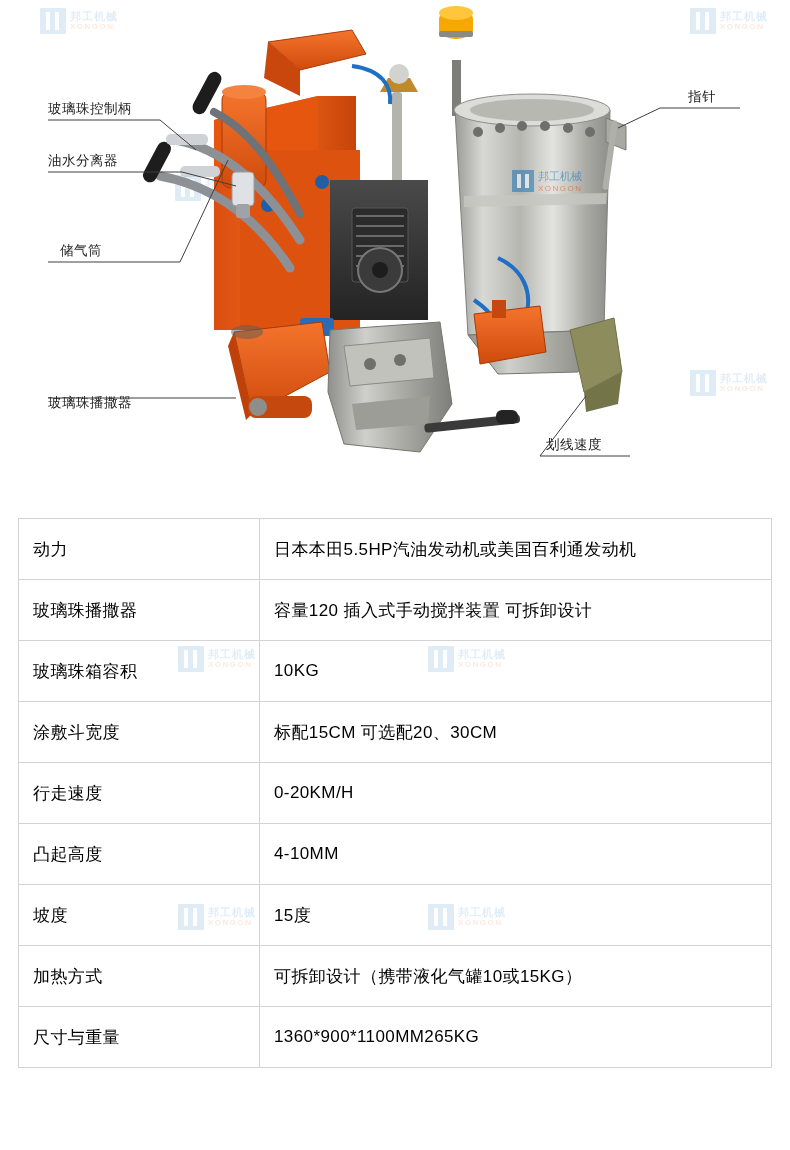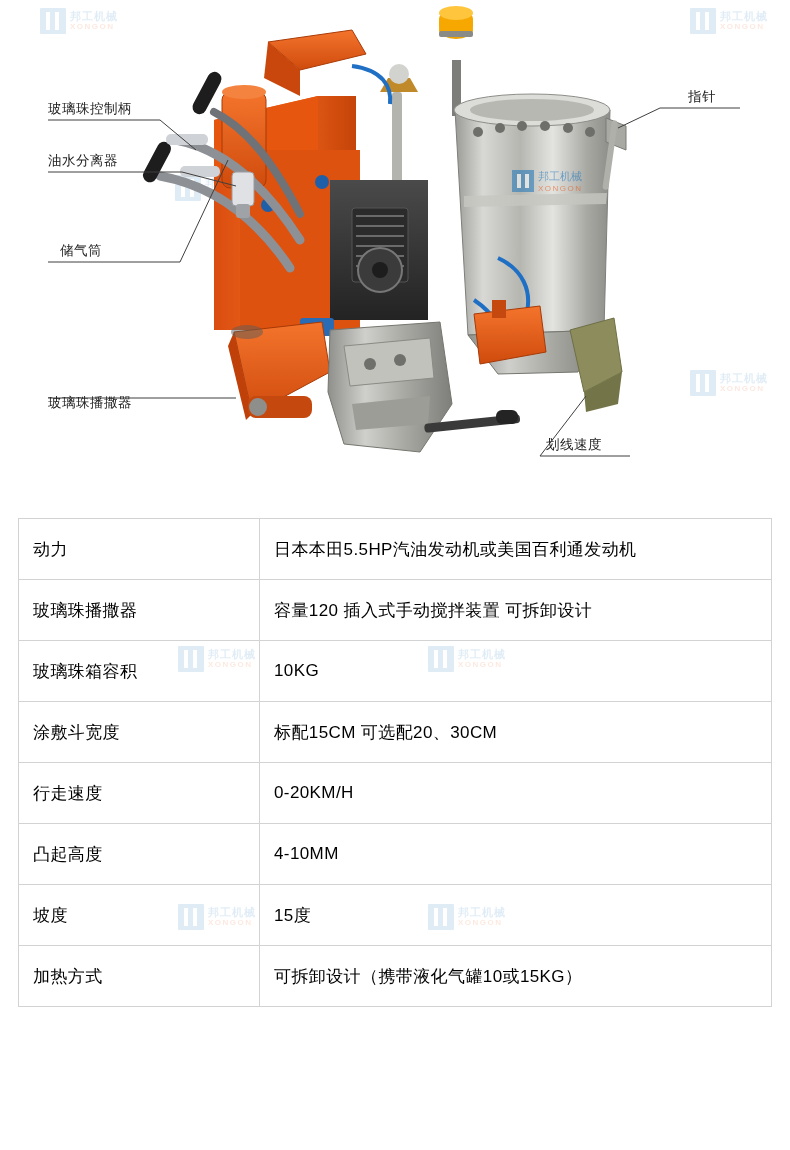--- a/index.html
+++ b/index.html
@@ -404,15 +404,19 @@
         <td class="val">4-10MM</td>
       </tr>
       <tr>
         <td class="key">坡度</td>
         <td class="val">15度</td>
       </tr>
       <tr>
         <td class="key">加热方式</td>
         <td class="val">可拆卸设计（携带液化气罐10或15KG）</td>
       </tr>
+      <tr>
+        <td class="key">尺寸与重量</td>
+        <td class="val">1360*900*1100MM265KG</td>
+      </tr>
     </tbody>
   </table>
 </div>
 
 </body></html>

